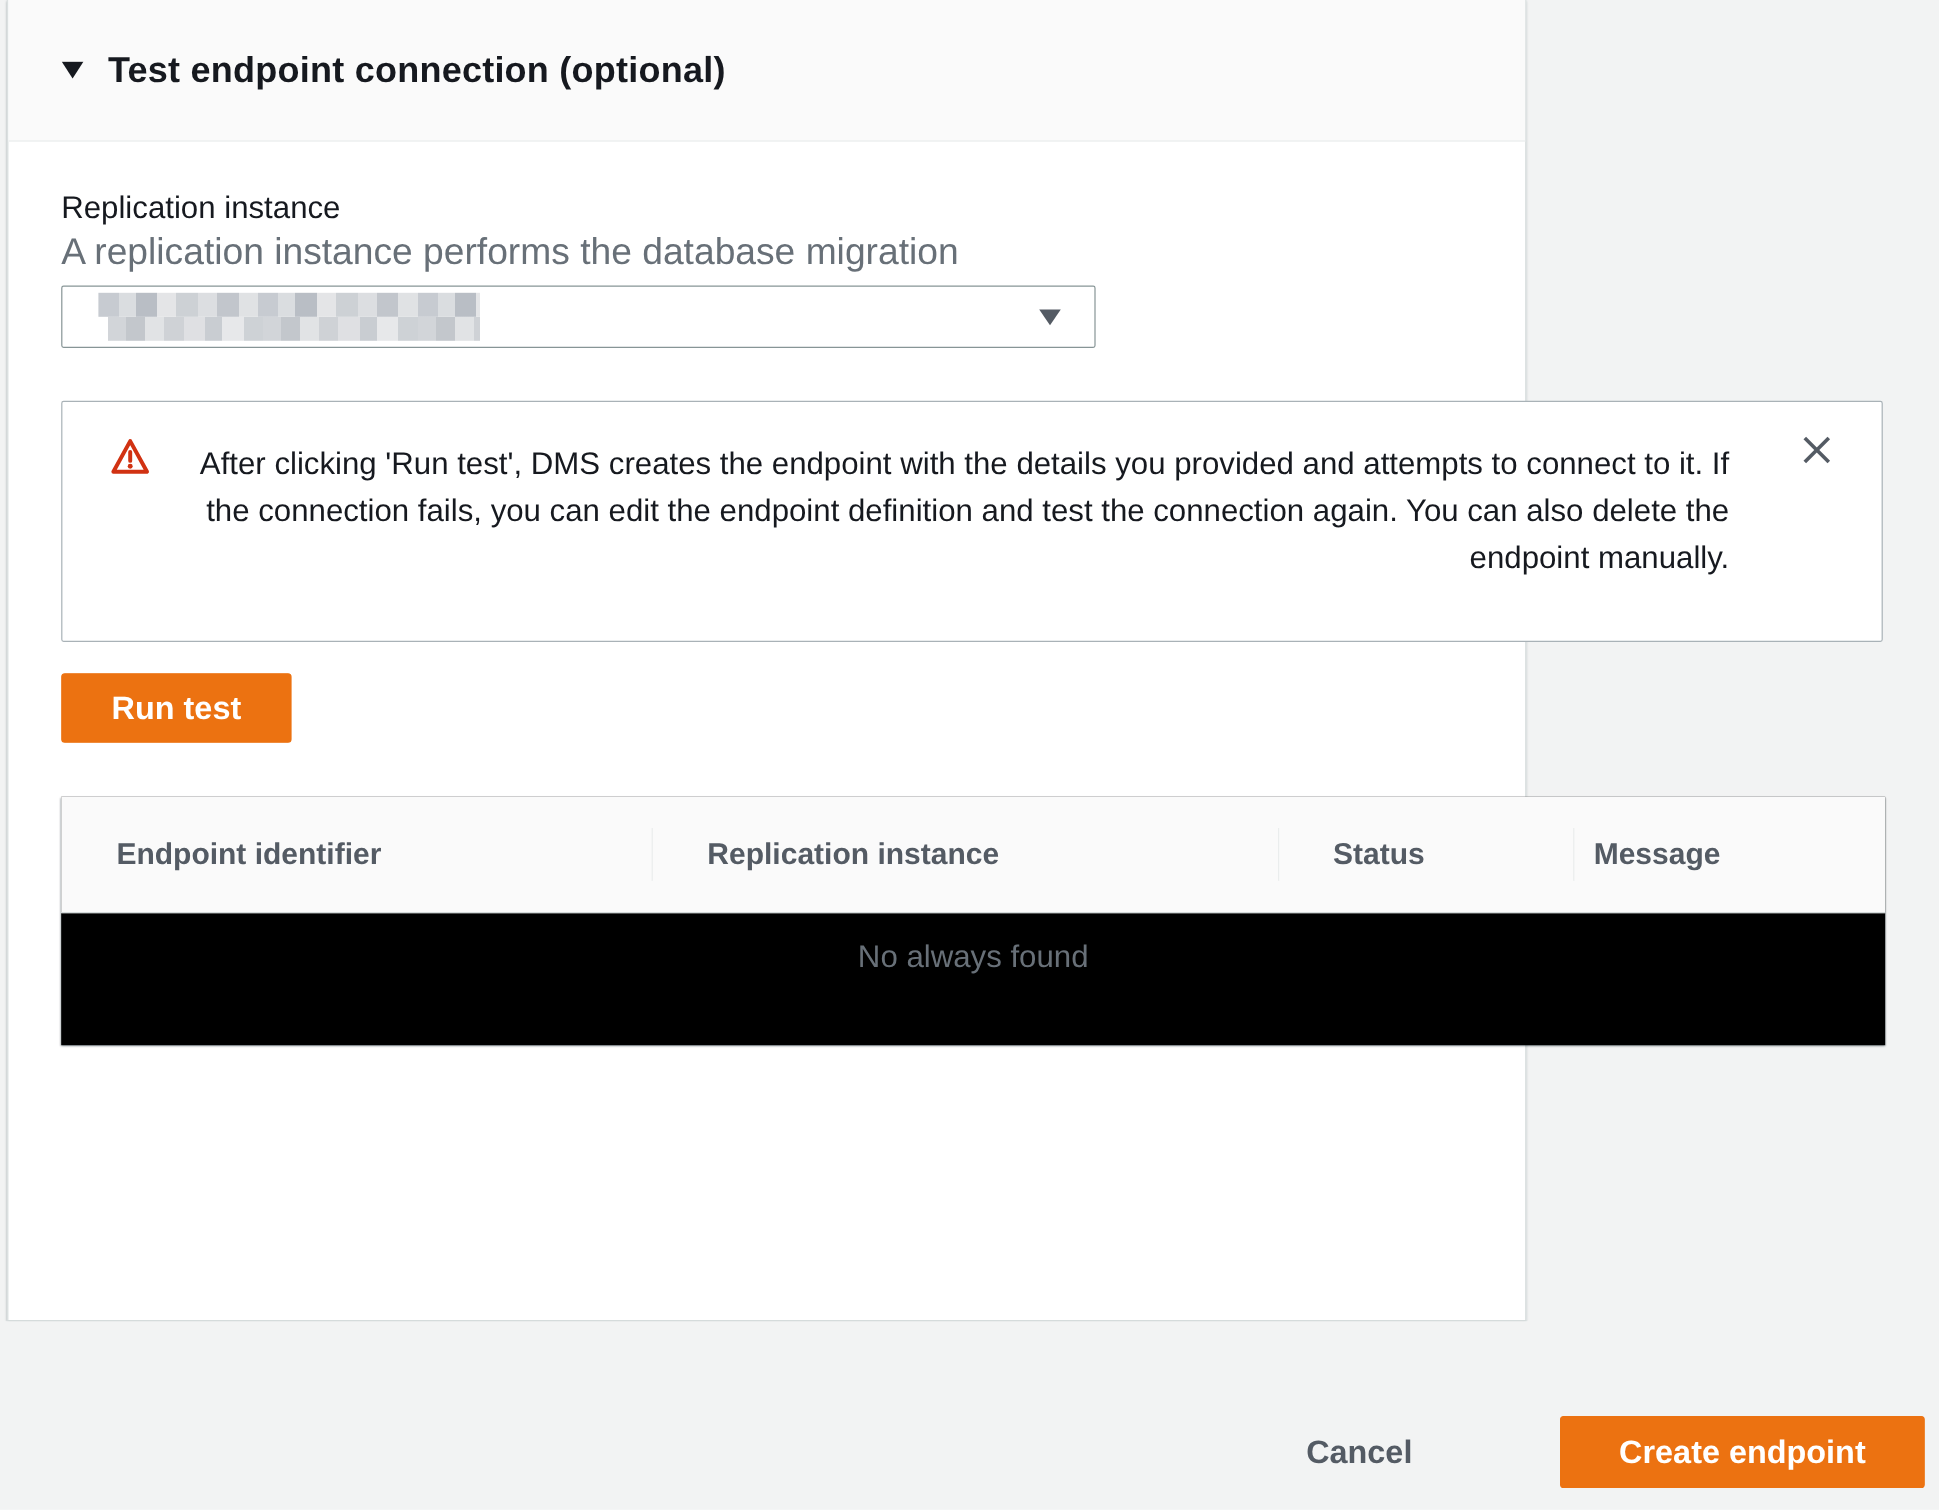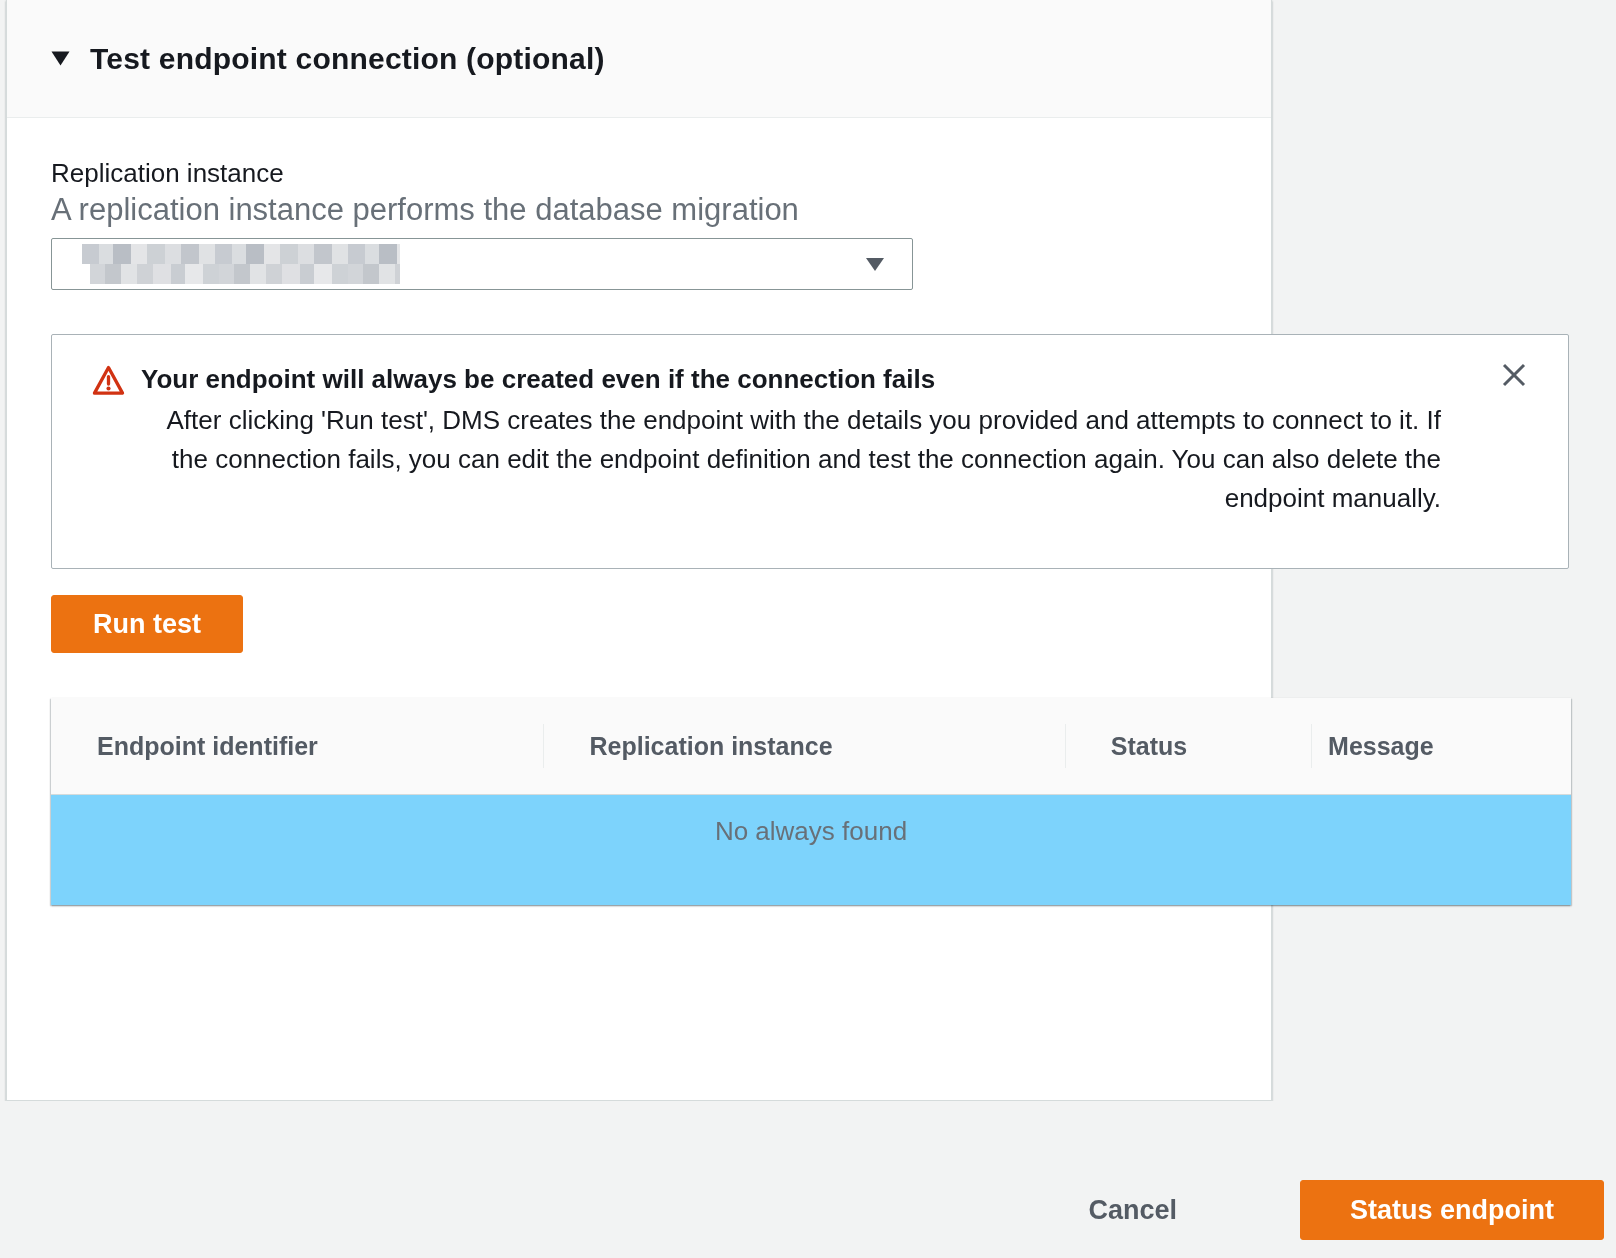--- a/index.html
+++ b/index.html
@@ -98,21 +98,21 @@
     font-family:"Liberation Sans", sans-serif;
     font-size:27px; font-weight:bold;
     cursor:pointer;
   }
   .run-test-btn { margin-top:26px; height:58px; padding:0 41px; }
 
   
   .results-table {
     margin-top:45px;
     width:1520px;
-    background:#7dd3fc;
+    background:#000000;
     box-shadow:0 1px 2px 0 rgba(0,28,36,.3), 1px 1px 1px 0 rgba(0,28,36,.12), -1px 1px 1px 0 rgba(0,28,36,.12);
   }
   .thead {
     display:flex;
     background:#fafafa;
     border-bottom:1px solid #d5dbdb;
   }
   .th {
     position:relative;
     padding:33px 20px 33px 46px;
@@ -176,21 +176,20 @@
     </div>
 
     <div class="warning-box">
       <div class="warning-row">
         <svg class="warning-icon" viewBox="0 0 24 24">
           <path d="M12 2.6 L22.2 21.2 H1.8 Z" fill="none" stroke="#d13212" stroke-width="2.4" stroke-linejoin="round"></path>
           <line x1="12" y1="9.2" x2="12" y2="14.6" stroke="#d13212" stroke-width="2.4" stroke-linecap="round"></line>
           <circle cx="12" cy="17.8" r="1.5" fill="#d13212"></circle>
         </svg>
         <div class="warning-texts">
-          <div class="warning-title">Your endpoint will always be created even if the connection fails</div>
           <div class="warning-body">After clicking 'Run test', DMS creates the endpoint with the details you provided and attempts to connect to it. If the connection fails, you can edit the endpoint definition and test the connection again. You can also delete the endpoint manually.</div>
         </div>
       </div>
       <button class="warning-close">
         <svg width="30" height="30" viewBox="0 0 30 30">
           <line x1="5" y1="5" x2="25" y2="25" stroke="#545b64" stroke-width="3"></line>
           <line x1="25" y1="5" x2="5" y2="25" stroke="#545b64" stroke-width="3"></line>
         </svg>
       </button>
     </div>
@@ -205,14 +204,14 @@
         <div class="th th-4">Message</div>
       </div>
       <div class="tbody-empty">No always found</div>
     </div>
 
   </div>
 </div>
 
 <div class="footer">
   <button class="cancel-btn">Cancel</button>
-  <button class="btn-primary create-btn">Status endpoint</button>
+  <button class="btn-primary create-btn">Create endpoint</button>
 </div>
 
 </body></html>

